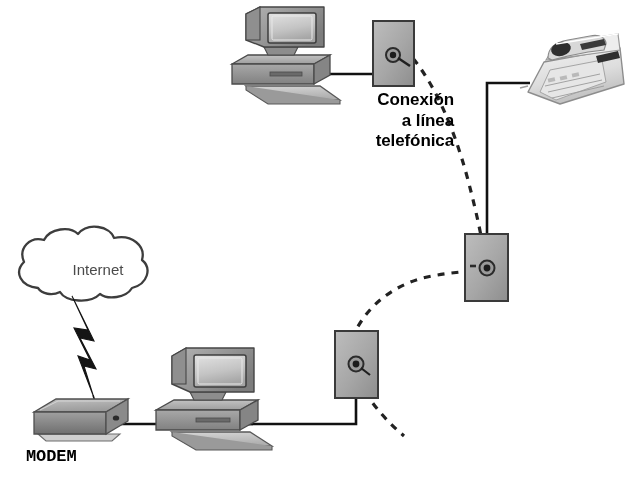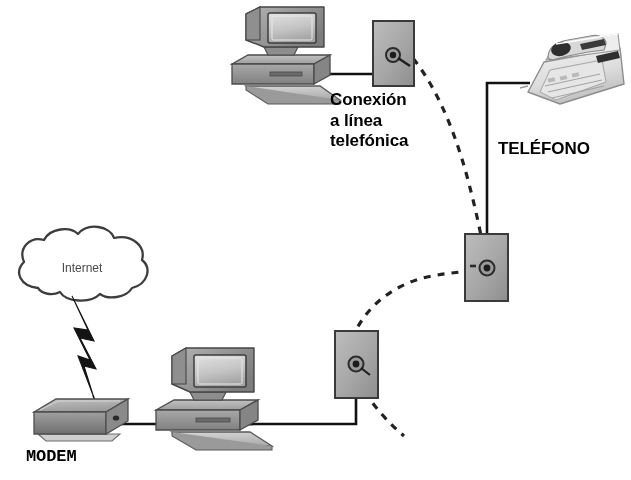--- a/index.html
+++ b/index.html
@@ -24,21 +24,21 @@
     top: 0;
     width: 631px;
     height: 480px;
   }
   .label {
     position: absolute;
     font-family: "Liberation Sans", sans-serif;
     font-weight: bold;
     color: #000000;
     white-space: pre;
-    text-align: left;
+    text-align: right;
     line-height: 1.22;
     letter-spacing: -0.1px;
   }
   #label-conexion {
     left: 330px;
     top: 90px;
     width: 124px;
     font-size: 17px;
   }
   #label-telefono {
@@ -50,24 +50,24 @@
   #label-modem {
     left: 26px;
     top: 447px;
     width: 110px;
     font-size: 17px;
     text-align: left;
     font-family: Liberation Mono, monospace;
   }
   #label-internet {
     position: absolute;
-    left: 36px;
+    left: 52px;
     top: 261px;
     width: 92px;
-    font-size: 12px;
+    font-size: 15px;
     font-weight: normal;
     color: #4a4a4a;
     text-align: center;
     font-family: "Liberation Sans", sans-serif;
   }
 </style>
 </head>
 <body>
 
 <div id="diagram-root">
@@ -288,19 +288,18 @@
       <circle cx="356" cy="364" r="3.4" fill="#1c1c1c"></circle>
       <path d="M 361 368 L 370 375" fill="none" stroke="#1f1f1f" stroke-width="2.2"></path>
     </g>
 
   </svg>
 
   <div class="label" id="label-conexion">Conexión
 a línea
 telefónica</div>
 
-  <div class="label" id="label-telefono">TELÉFONO</div>
 
   <div class="label" id="label-modem">MODEM</div>
 
   <div id="label-internet">Internet</div>
 
 </div>
 
 </body></html>

